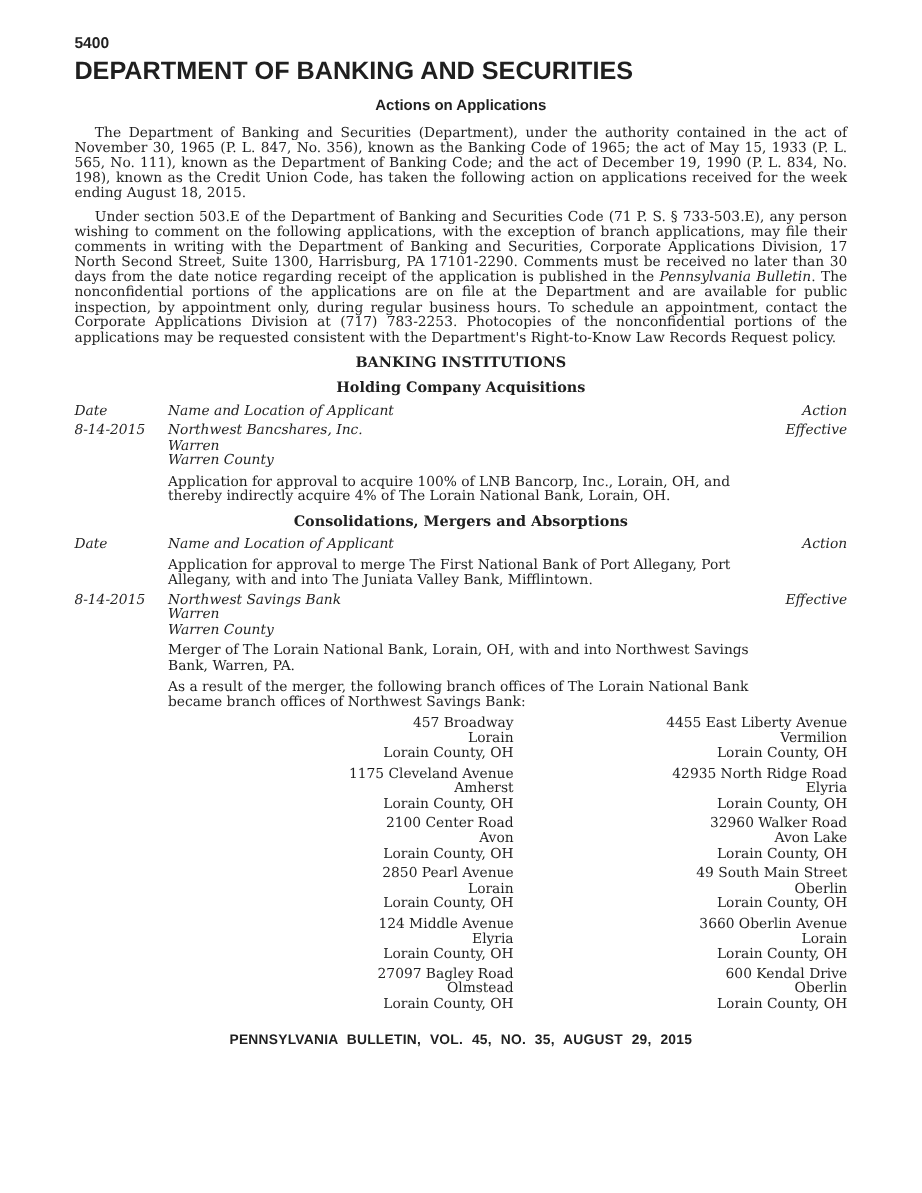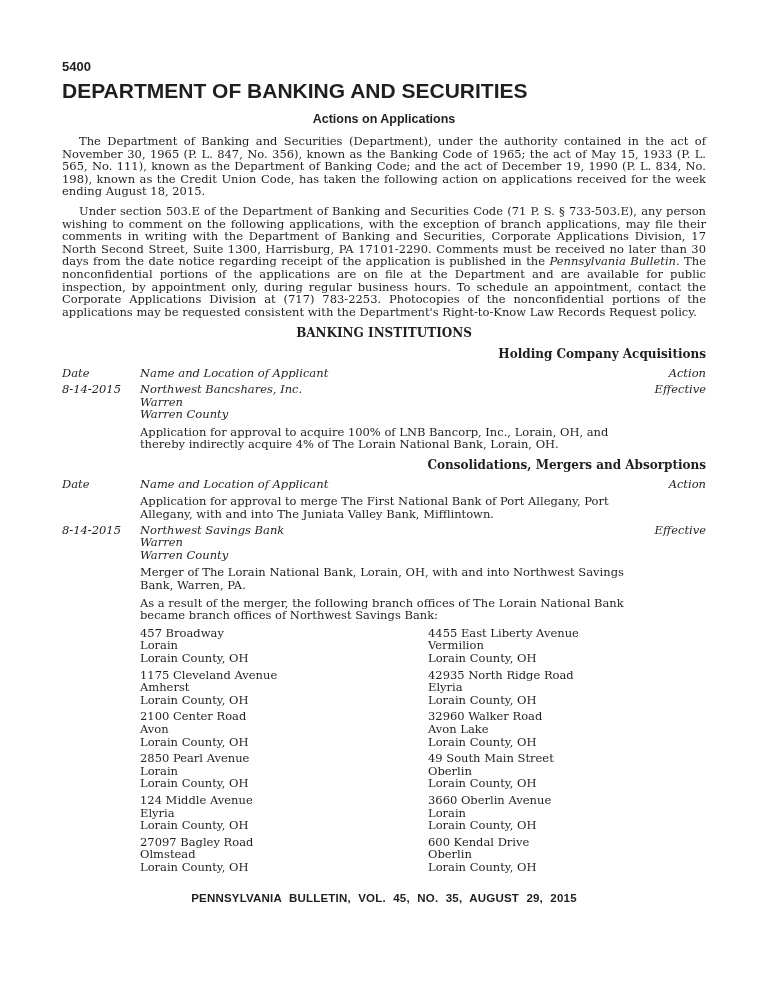--- a/index.html
+++ b/index.html
@@ -6,21 +6,21 @@
   html, body { background: #ffffff; }
   body {
     width: 768px;
     height: 994px;
     position: relative;
     font-family: "DejaVu Serif", "Liberation Serif", serif;
     color: #1f1f1f;
     overflow: hidden;
   }
   .sheet {
-    padding: 60px 62px 0 62px;
+    padding: 29px 62px 0 62px;
     width: 768px;
     height: 994px;
     display: flex;
     flex-direction: column;
   }
   
   .page-number {
     font-family: "Liberation Sans", sans-serif;
     font-weight: bold;
     font-size: 13px;
@@ -62,21 +62,21 @@
   h4.section-head {
     font-size: 12px;
     line-height: 14px;
     text-align: center;
     font-weight: bold;
     margin-top: 8px;
   }
   h4.sub-head {
     font-size: 12px;
     line-height: 14px;
-    text-align: right;
+    text-align: center;
     font-weight: bold;
     margin-top: 7px;
   }
   
   .thead, .row {
     display: grid;
     grid-template-columns: 78px 1fr 74px;
     font-size: 11.5px;
     line-height: 12.6px;
     font-style: italic;
@@ -88,20 +88,21 @@
     font-size: 11.5px;
     line-height: 12.6px;
     margin: 5px 0 0 78px;
     max-width: 500px;
   }
   
   .branches {
     display: grid;
     grid-template-columns: 288px 1fr;
     margin: 5px 0 0 78px;
+    text-align: right;
   }
   .branch {
     font-size: 11.5px;
     line-height: 12.6px;
     margin-bottom: 4px;
   }
   
   footer {
     font-family: "Liberation Sans", sans-serif;
     font-weight: bold;

